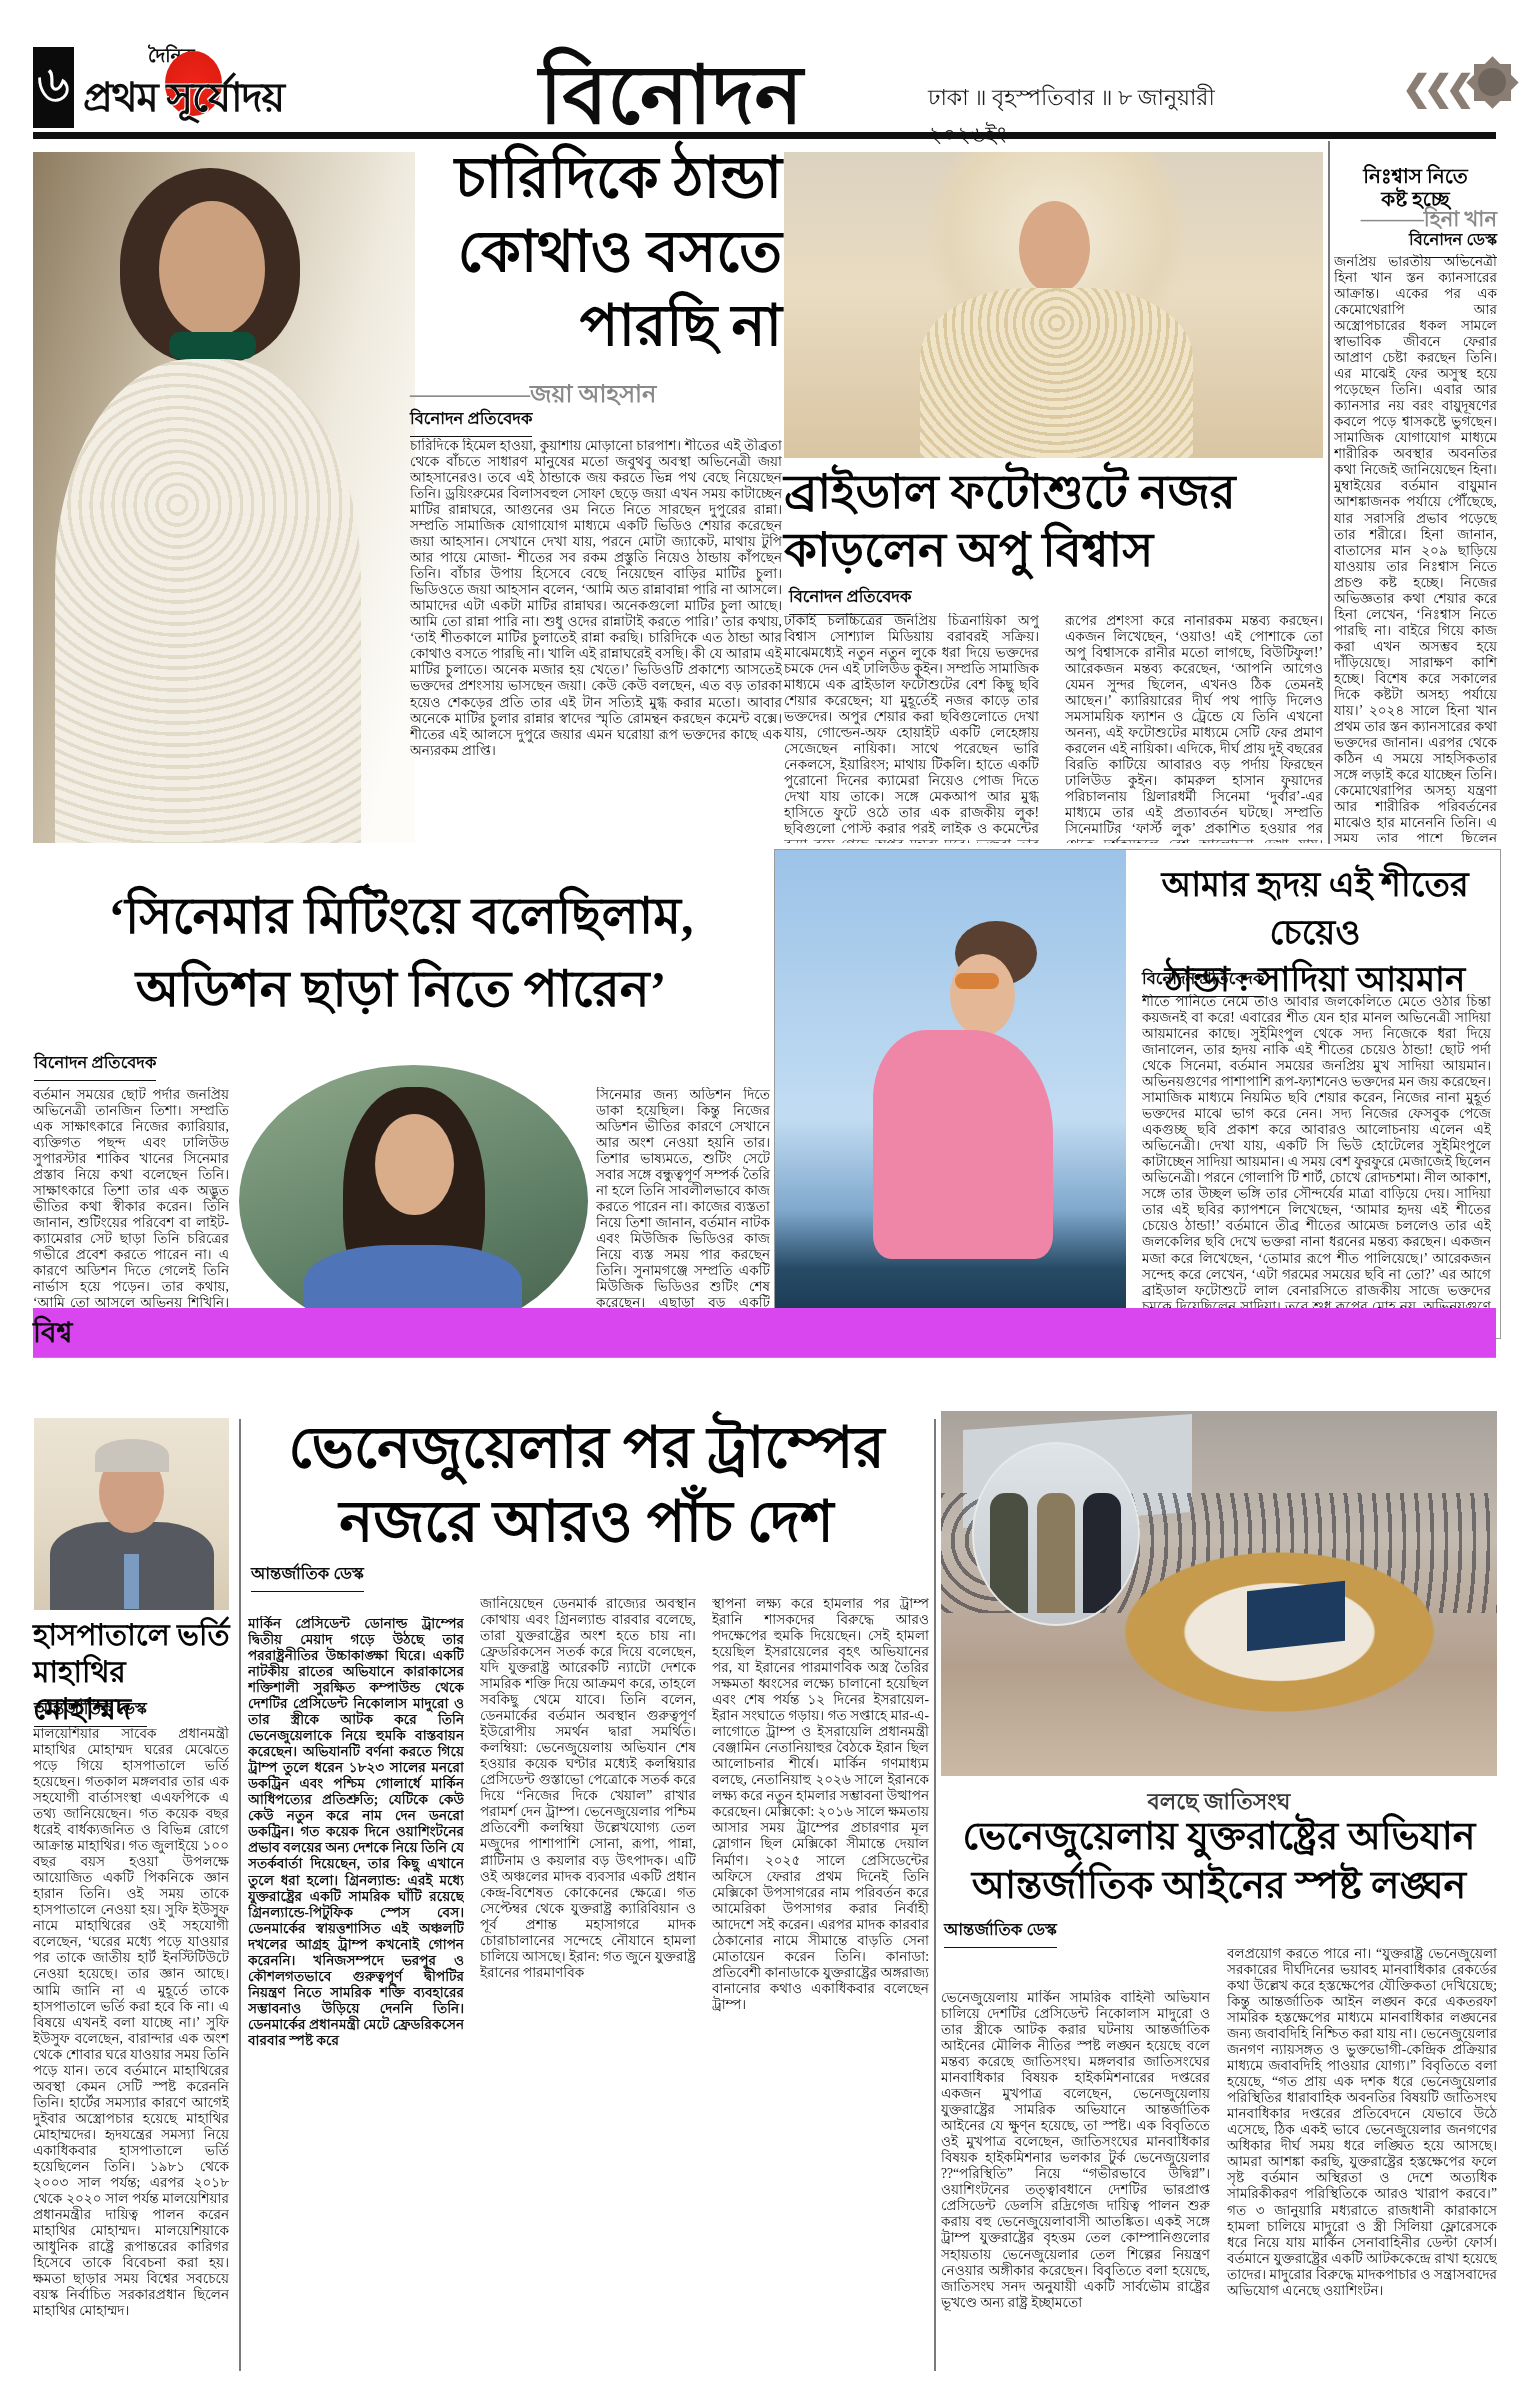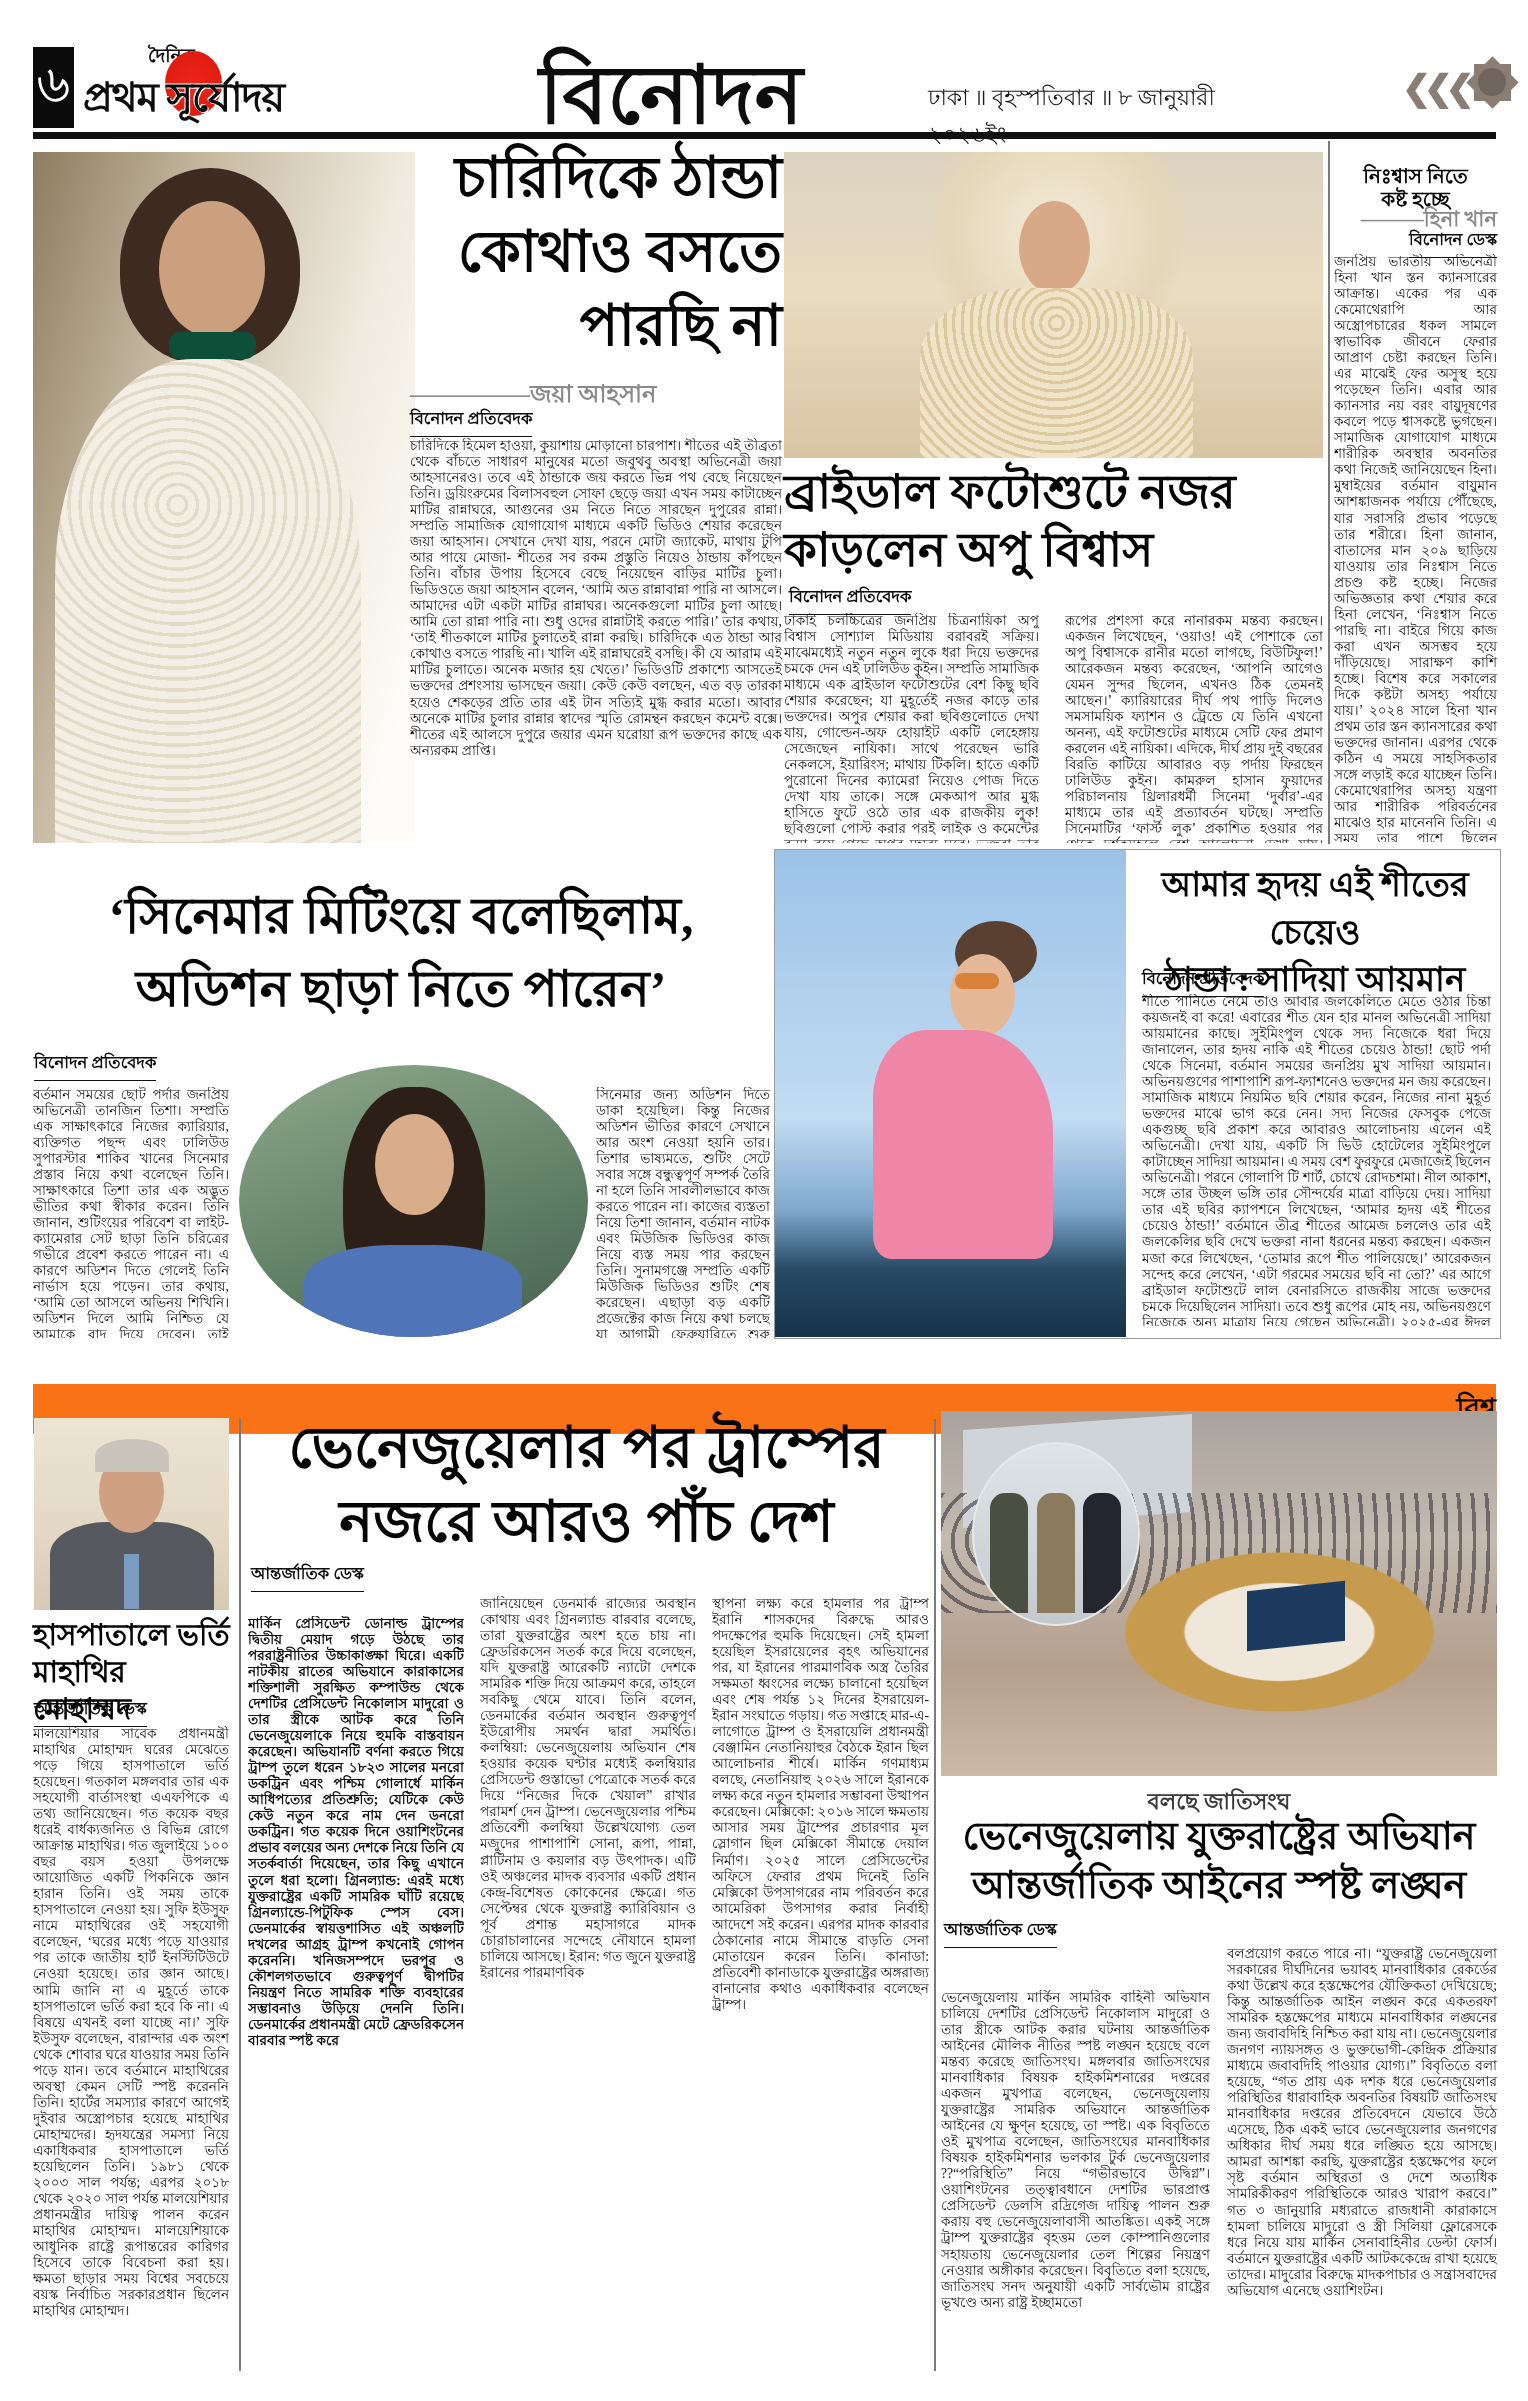--- a/index.html
+++ b/index.html
@@ -68,22 +68,22 @@
   #sadiya-box{left:774px;top:849px;width:727px;height:490px;border:1.6px solid #9b9b9b;box-sizing:border-box;}
   #sadiya-photo{position:absolute;left:0;top:0;width:351px;height:487px;background:linear-gradient(180deg,#9cc3e8 0%,#c2dcf2 55%,#7fa8cc 74%,#274b66 86%,#16324a 100%);}
   #sadiya-hair{left:180px;top:71px;width:82px;height:65px;border-radius:50%;background:#5a4030;}
   #sadiya-face{left:175px;top:104px;width:65px;height:82px;border-radius:50%;background:#e4b896;}
   #sadiya-glasses{left:180px;top:123px;width:44px;height:16.4px;border-radius:7.6px;background:#d8813a;}
   #sadiya-shirt{left:98px;top:180px;width:180px;height:229px;border-radius:30% 45% 10% 10%;background:#ef86a8;}
   #sadiya-headline{position:absolute;left:360px;top:11px;width:360px;text-align:center;font-size:34px;line-height:1.4;font-weight:800;}
   #sadiya-byline-w{position:absolute;left:367px;top:116px;}
   #sadiya-body{position:absolute;left:367px;top:144px;width:349px;height:332px;}
   
-  #world-band{left:33px;top:1384px;width:1463px;height:49px;background:#f97316;border-bottom:1.6px solid #9a9a9a;
-              text-align:right;font-size:28px;font-weight:800;line-height:49px;}
+  #world-band{left:33px;top:1308px;width:1463px;height:49px;background:#d946ef;border-bottom:1.6px solid #9a9a9a;
+              text-align:left;font-size:28px;font-weight:800;line-height:49px;}
   
   #mah-photo{left:34px;top:1418px;width:195px;height:192px;background:linear-gradient(180deg,#ece4d4 0%,#e2d8c4 60%,#d6cab4 100%);}
   #mah-suit{left:16.4px;top:104px;width:164px;height:93px;border-radius:35% 35% 0 0;background:#565a60;}
   #mah-face{left:65px;top:33px;width:65px;height:82px;border-radius:50%;background:#cfa084;}
   #mah-hairc{left:61px;top:21px;width:74px;height:33px;border-radius:50% 50% 0 0;background:#c9c4bc;}
   #mah-tie{left:90px;top:136px;width:15.3px;height:55px;background:#7b9cc0;}
   #mah-headline{left:33px;top:1617px;width:198px;font-size:29.5px;line-height:1.25;}
   #mah-byline-w{left:34px;top:1696px;}
   #mah-body{left:33px;top:1726px;width:196px;height:645px;}
   #div-v2{left:239px;top:1419px;height:952px;}

